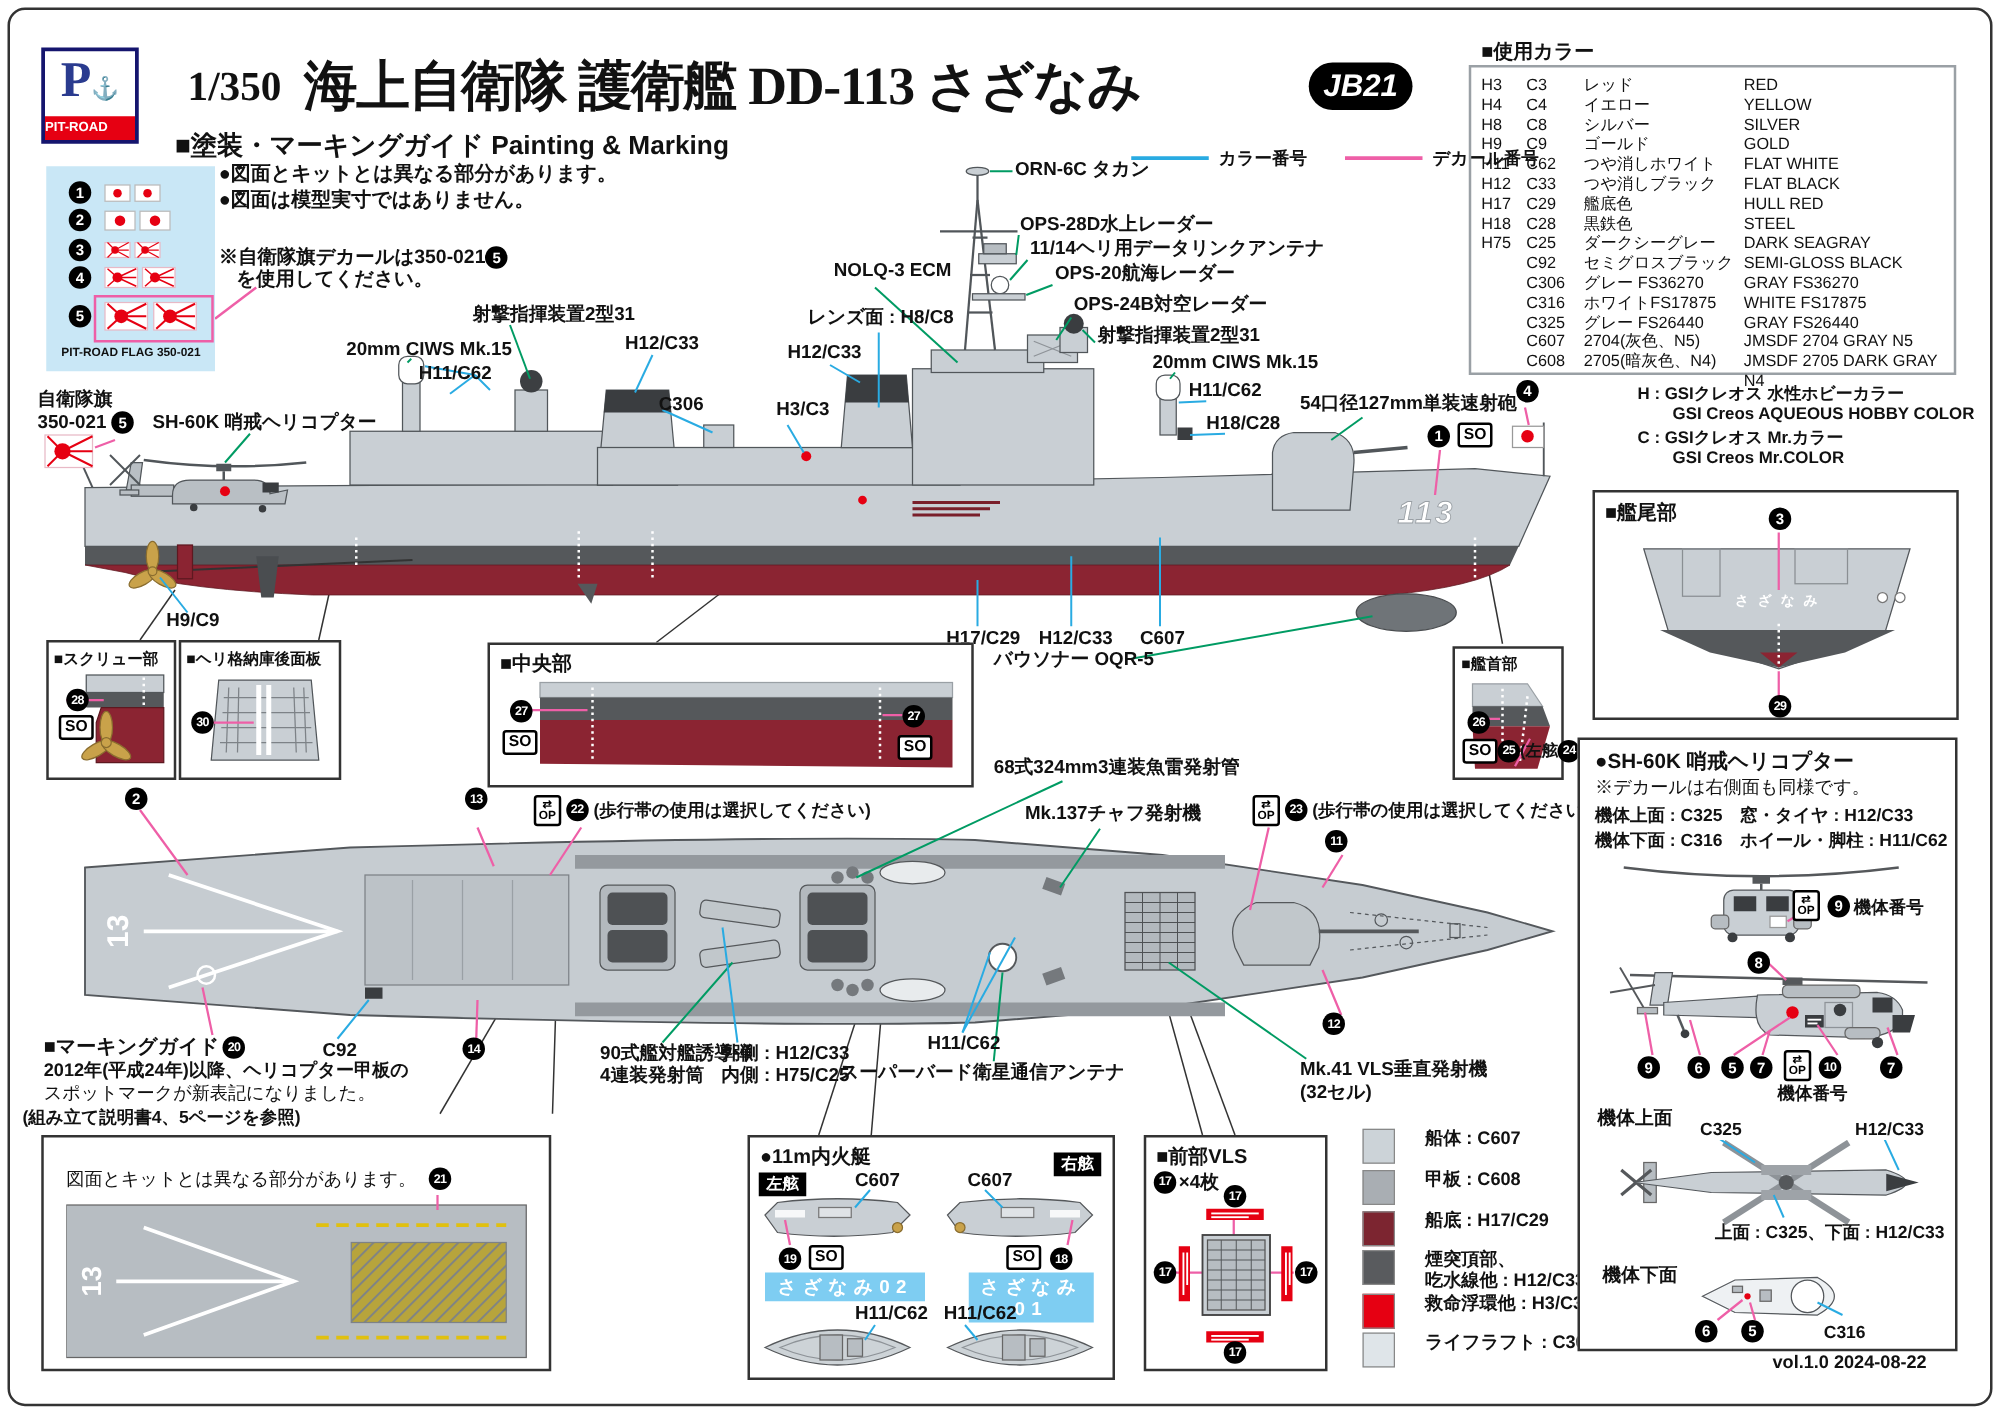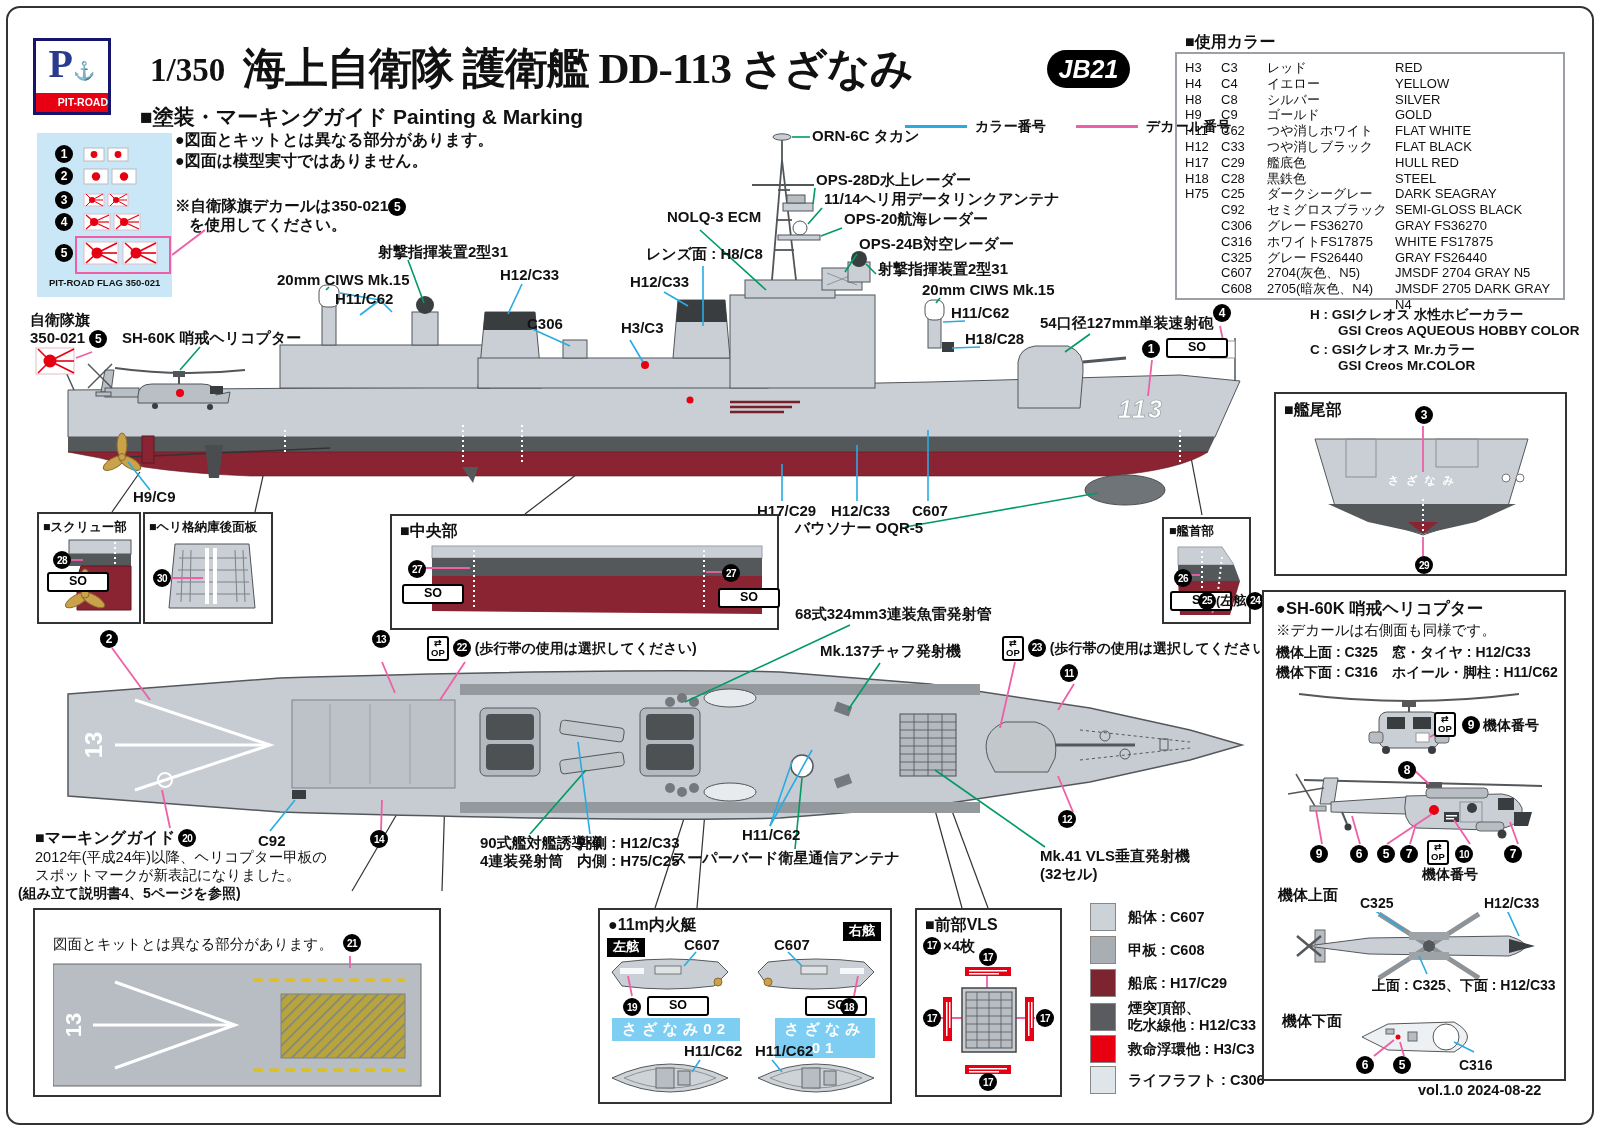--- a/index.html
+++ b/index.html
@@ -4,47 +4,47 @@
 <style>
   html,body{margin:0;padding:0;background:#fff}
   body{width:1600px;height:1131px;position:relative;font-family:"Liberation Sans",sans-serif;color:#111;overflow:hidden}
   .sheet{position:absolute;inset:6px;border:2px solid #333;border-radius:14px;pointer-events:none}
   .abs{position:absolute}
   .lbl{position:absolute;font-weight:bold;font-size:15px;line-height:1.18;white-space:nowrap}
   .lbl.sm{font-size:13px}
   .num{display:inline-flex;align-items:center;justify-content:center;width:18px;height:18px;border-radius:50%;background:#000;color:#fff;font-size:12px;font-weight:bold;flex:0 0 auto}
   .num.d2{font-size:10px;letter-spacing:-.5px}
   .num.abs{position:absolute}
-  .sobox{display:inline-block;border:2px solid #000;border-radius:3px;background:#fff;color:#000;font-weight:800;font-size:12.5px;padding:0 20px;line-height:1.25}
+  .sobox{display:inline-block;border:2px solid #000;border-radius:3px;background:#fff;color:#000;font-weight:800;font-size:12.5px;padding:0 3px;line-height:1.25}
   .sobox.abs{position:absolute}
   .opbox{display:inline-flex;flex-direction:column;align-items:center;border:2px solid #000;border-radius:3px;background:#fff;color:#000;font-weight:800;font-size:9.5px;line-height:1;padding:1px 2px}
   .opbox::before{content:"⇄";font-size:9px;line-height:1}
   .opbox.abs{position:absolute}
   .dbox{position:absolute;border:2px solid #333;background:#fff}
   .dttl{position:absolute;font-weight:bold;font-size:16px;white-space:nowrap}
   .dttl.sm{font-size:12.5px}
   .tag{position:absolute;background:#000;color:#fff;font-weight:bold;font-size:13px;padding:1px 6px;line-height:1.3}
   .banner{position:absolute;background:#7ecdf2;color:#fff;font-weight:bold;font-size:15px;letter-spacing:5px;text-align:center;padding:2px 0}
-  .legendrow{position:absolute;display:flex;align-items:center;gap:12px}
+  .legendrow{position:absolute;display:flex;align-items:flex-start;gap:24px}
   .swatch{width:24px;height:26px;border:1px solid #888;flex:0 0 auto}
   .legendtxt{font-weight:bold;font-size:14.5px;white-space:pre-line;line-height:1.15}
   .ctable{position:absolute;left:1175px;top:52px;width:390px;height:248px;border:2px solid #9aa0a5;padding:6px 0 0 8px;box-sizing:border-box}
   .crow{display:grid;grid-template-columns:36px 46px 128px auto;font-size:13px;font-weight:normal;line-height:15.8px}
   .foot{position:absolute;font-size:13.5px;font-weight:bold;white-space:nowrap}
   .title-main{position:absolute;font-family:"Liberation Serif",serif;font-weight:bold}
   .flagrow{position:absolute;display:flex;align-items:center;gap:10px}
 </style>
 </head>
 <body>
 
 <div class="sheet"></div>
 
 <div class="abs" style="left:33px;top:38px;width:78px;height:77px;border:3px solid #15156e;box-sizing:border-box;background:#fff">
   <div style="text-align:center;font-weight:bold;font-size:40px;line-height:46px;color:#2a3b8f;font-family:'Liberation Serif',serif"><span>P</span><span style="font-size:18px">⚓</span></div>
-  <div style="position:absolute;left:0;right:0;bottom:0;height:19px;background:#e60012;color:#fff;font-weight:bold;font-size:10.5px;text-align:right;line-height:19px">PIT-ROAD</div>
+  <div style="position:absolute;left:0;right:0;bottom:0;height:19px;background:#e60012;color:#fff;font-weight:bold;font-size:10.5px;text-align:left;line-height:19px">PIT-ROAD</div>
 </div>
 <div class="title-main" style="left:150px;top:52px;font-size:33px">1/350</div>
 <div class="title-main" style="left:243px;top:40px;font-size:43px;letter-spacing:-1px">海上自衛隊 護衛艦 DD-113 さざなみ</div>
 <div class="abs" style="left:1047px;top:50px;width:83px;height:38px;background:#000;border-radius:19px;color:#fff;font-weight:bold;font-style:italic;font-size:25px;text-align:center;line-height:38px">JB21</div>
 <div class="lbl" style="left:140px;top:105px;font-size:21px">■塗装・マーキングガイド Painting &amp; Marking</div>
 <div class="abs" style="left:905px;top:125px;width:62px;height:3px;background:#29abe2"></div>
 <div class="lbl" style="left:975px;top:118px;font-size:14px">カラー番号</div>
 <div class="abs" style="left:1076px;top:125px;width:62px;height:3px;background:#ee5fa7"></div>
 <div class="lbl" style="left:1146px;top:118px;font-size:14px">デカール番号</div>
 
@@ -677,21 +677,21 @@
 <div class="lbl" style="left:480px;top:834px"><span>90式艦対艦誘導弾</span><br><span>4連装発射筒</span></div>
 <div class="lbl" style="left:577px;top:834px"><span>外側 : H12/C33</span><br><span>内側 : H75/C25</span></div>
 <div class="lbl" style="left:672px;top:849px">スーパーバード衛星通信アンテナ</div>
 <div class="lbl" style="left:742px;top:826px">H11/C62</div>
 <div class="lbl" style="left:1040px;top:847px"><span>Mk.41 VLS垂直発射機</span><br><span>(32セル)</span></div>
 
 <div class="lbl" style="left:35px;top:829px;font-size:16px;display:flex;align-items:center;gap:3px">
   <span>■マーキングガイド</span>
     <span class="num d2">20</span>
 </div>
-<div class="lbl" style="left:35px;top:849px;font-weight:normal;font-size:14.5px">2012年(平成24年)以降、ヘリコプター甲板の</div>
+<div class="lbl" style="left:35px;top:849px;font-weight:bold;font-size:14.5px">2012年(平成24年)以降、ヘリコプター甲板の</div>
 <div class="lbl" style="left:35px;top:867px;font-weight:normal;font-size:14.5px">スポットマークが新表記になりました。</div>
 <div class="lbl" style="left:18px;top:885px;font-weight:bold;font-size:14px">(組み立て説明書4、5ページを参照)</div>
 
 <div class="dbox" style="left:33px;top:908px;width:404px;height:185px">
   <div class="lbl" style="left:18px;top:26px;font-weight:normal;font-size:14.5px">図面とキットとは異なる部分があります。</div>
   <span class="num abs d2" style="left:308px;top:24px">21</span>
   <svg class="abs" style="left:18px;top:46px" width="370" height="132">
     <defs>
         <pattern id="hatch" width="8" height="8" patternTransform="rotate(45)" patternUnits="userSpaceOnUse">
           <rect width="8" height="8" fill="#b7a43c"></rect>

